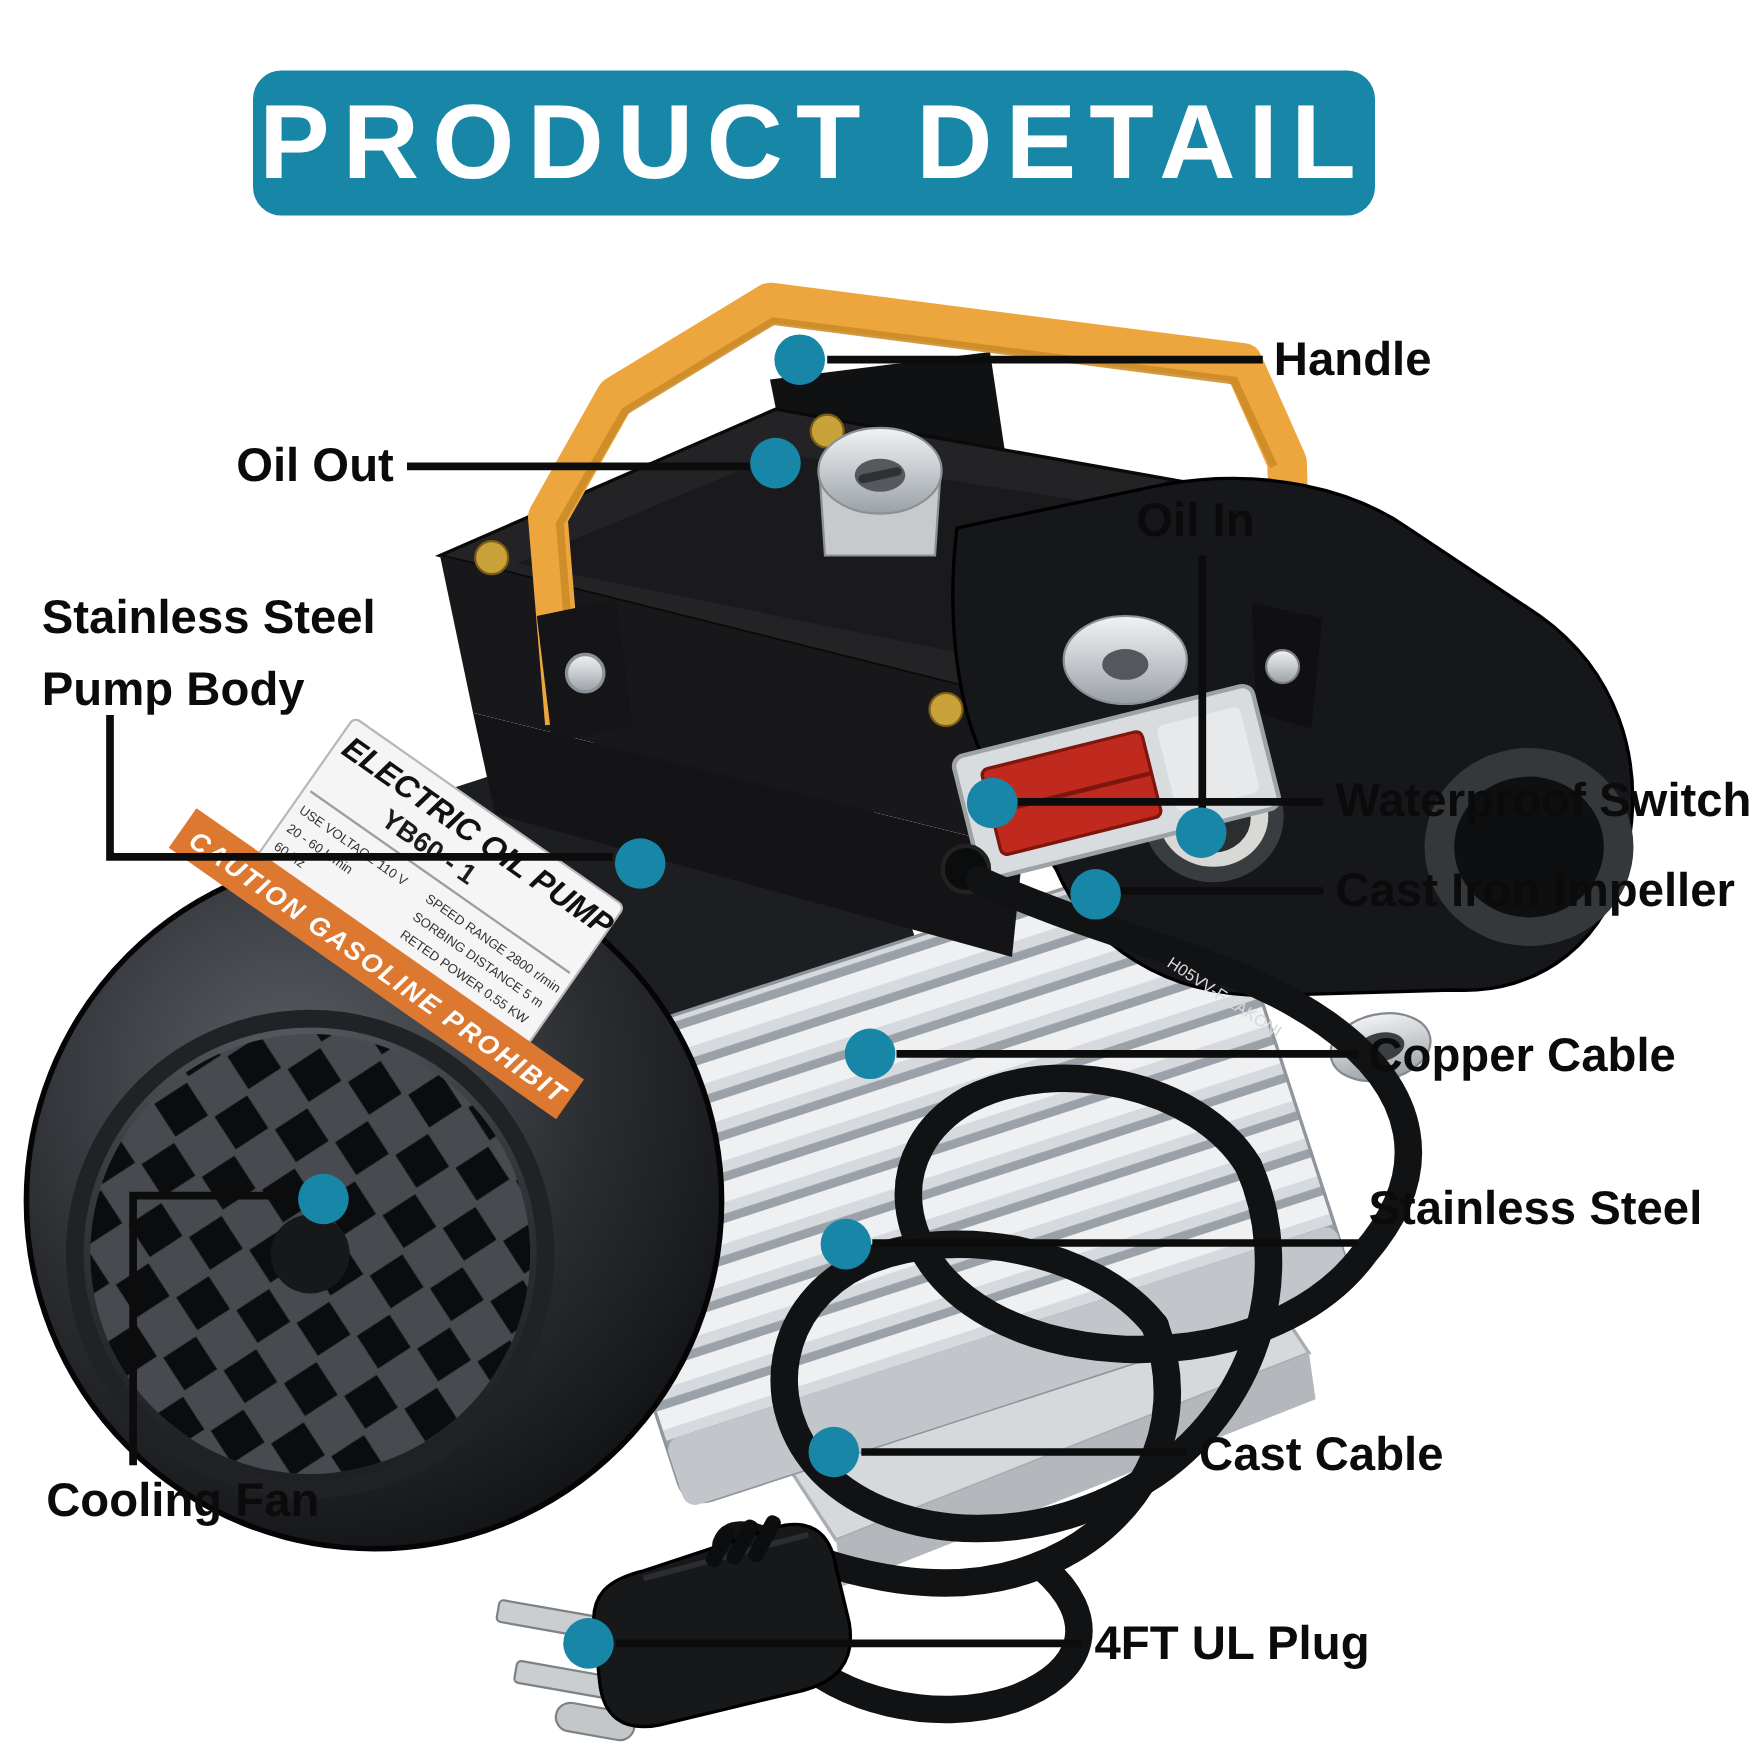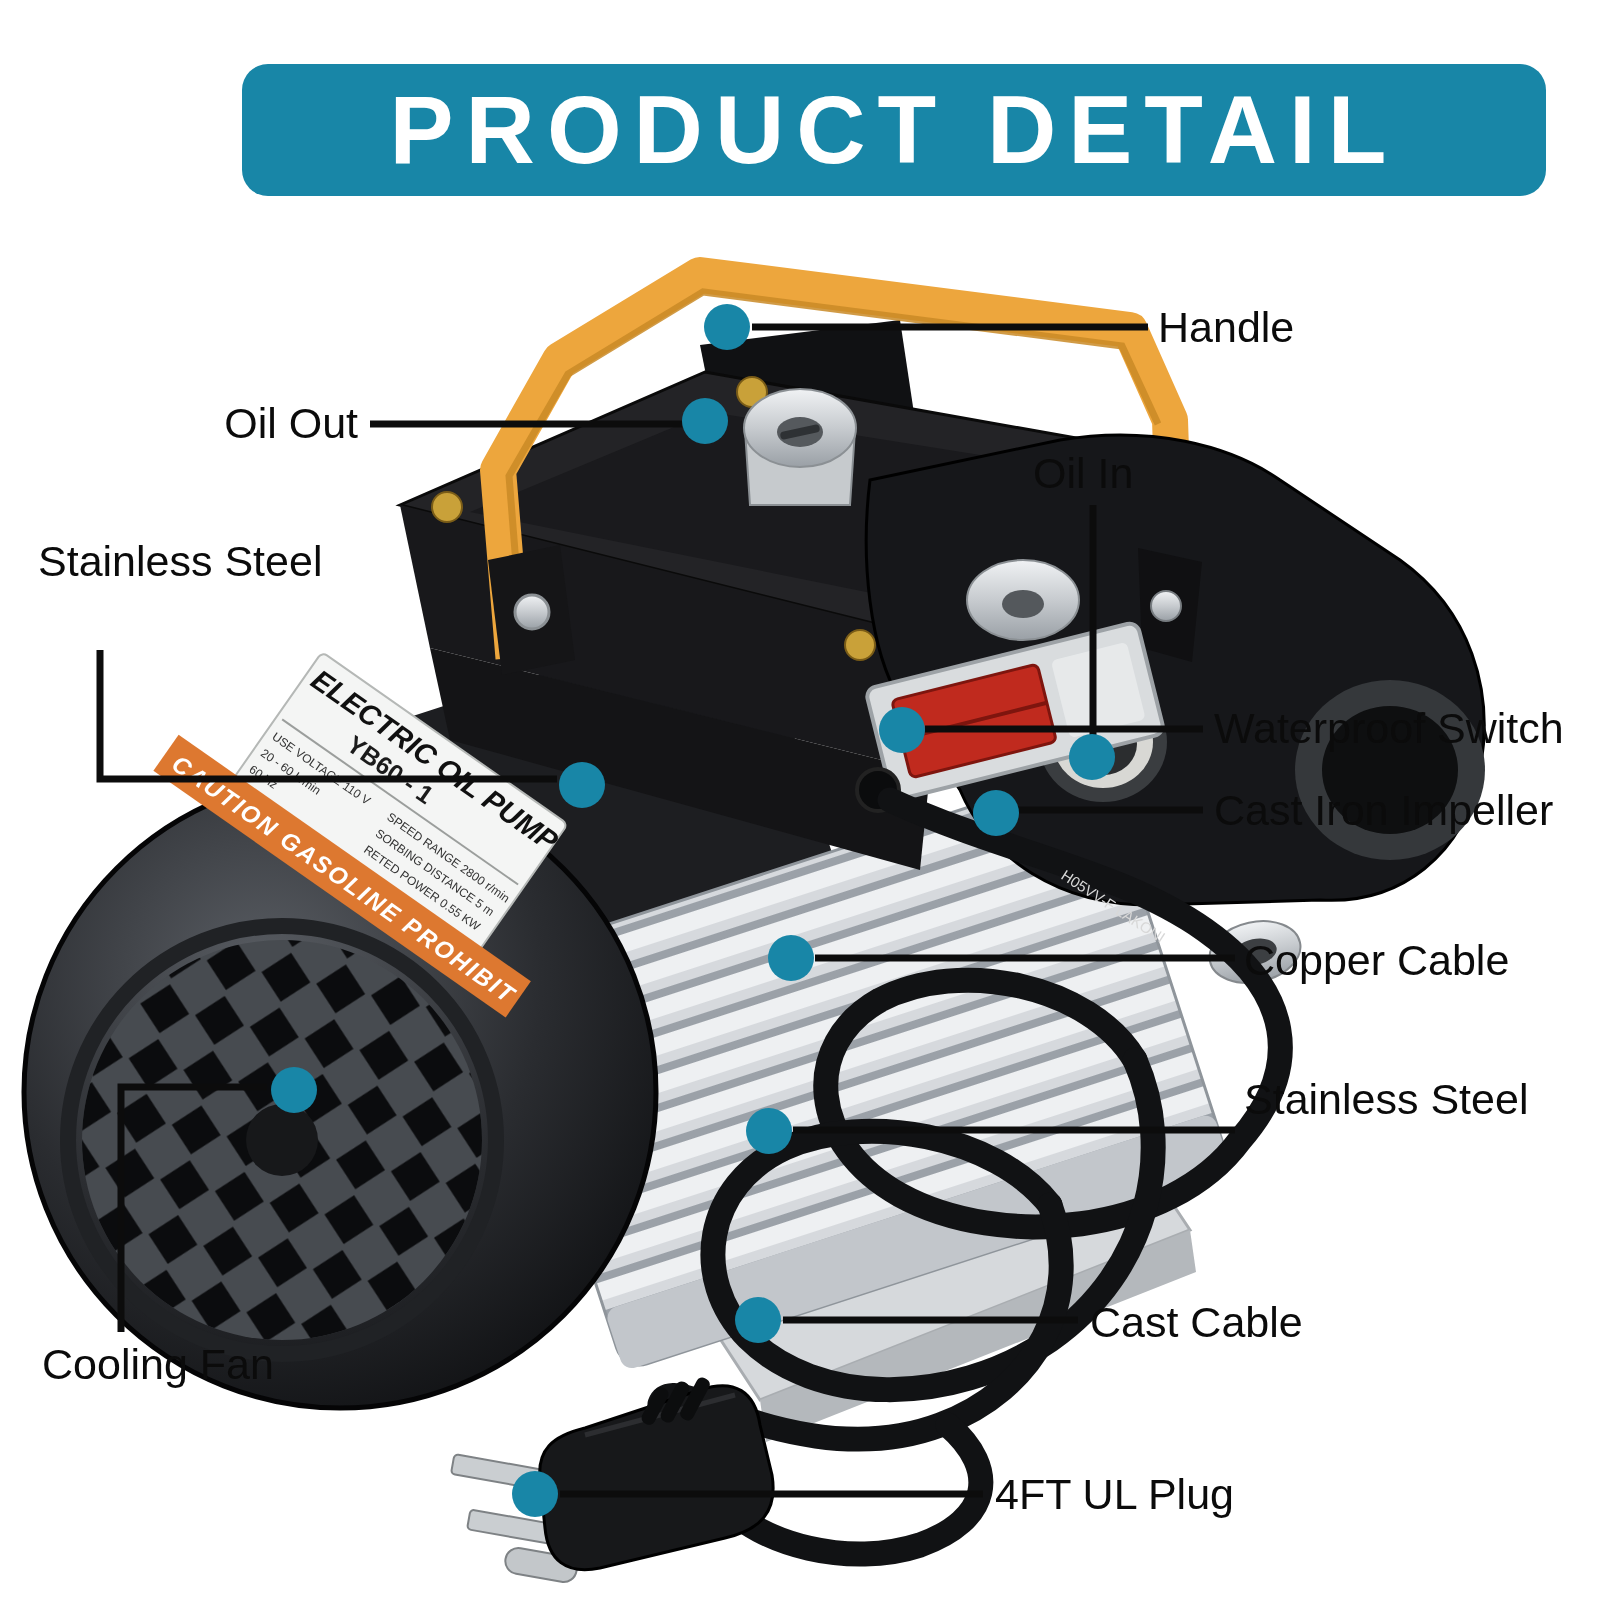--- a/index.html
+++ b/index.html
@@ -1,23 +1,23 @@
 <!DOCTYPE html>
 <html><head>
 <meta charset="utf-8">
 <style>
   html,body{margin:0;padding:0;background:#ffffff;}
   body{width:1600px;height:1600px;position:relative;overflow:hidden;
        font-family:"Liberation Sans","DejaVu Sans",sans-serif;}
   #scene{position:absolute;left:0;top:0;width:1600px;height:1600px;z-index:1;}
-  .banner{position:absolute;left:242px;top:64px;width:1304px;height:132px;
+  .banner{position:absolute;left:230px;top:64px;width:1020px;height:132px;
           background:#1886a7;border-radius:26px;z-index:2;
           display:flex;align-items:center;justify-content:center;}
   .banner-title{color:#ffffff;font-weight:700;font-size:96px;letter-spacing:12px;white-space:nowrap;}
-  .callout{position:absolute;z-index:3;font-weight:400;font-size:43px;color:#0b0b0b;white-space:nowrap;}
+  .callout{position:absolute;z-index:3;font-weight:700;font-size:43px;color:#0b0b0b;white-space:nowrap;}
   .callout .ln{display:block;line-height:66px;}
   .r{text-align:right;}
 </style>
 </head>
 <body>
 
 <div class="banner">
   <span class="banner-title">PRODUCT DETAIL</span>
 </div>
 
@@ -185,20 +185,21 @@
 </svg>
 
 <div class="callout" style="left:1158px;top:303px;">Handle</div>
 
 <div class="callout r" style="left:140px;top:399px;width:218px;text-align:right;">Oil Out</div>
 
 <div class="callout" style="left:1033px;top:449px;">Oil In</div>
 
 <div class="callout" style="left:38px;top:528px;">
   <span class="ln">Stainless Steel</span>
+  <span class="ln">Pump Body</span>
 </div>
 
 <div class="callout" style="left:1214px;top:704px;">Waterproof Switch</div>
 
 <div class="callout" style="left:1214px;top:786px;">Cast Iron Impeller</div>
 
 <div class="callout" style="left:1244px;top:936px;">Copper Cable</div>
 
 <div class="callout" style="left:1244px;top:1066px;">
   <span class="ln">Stainless Steel</span>

